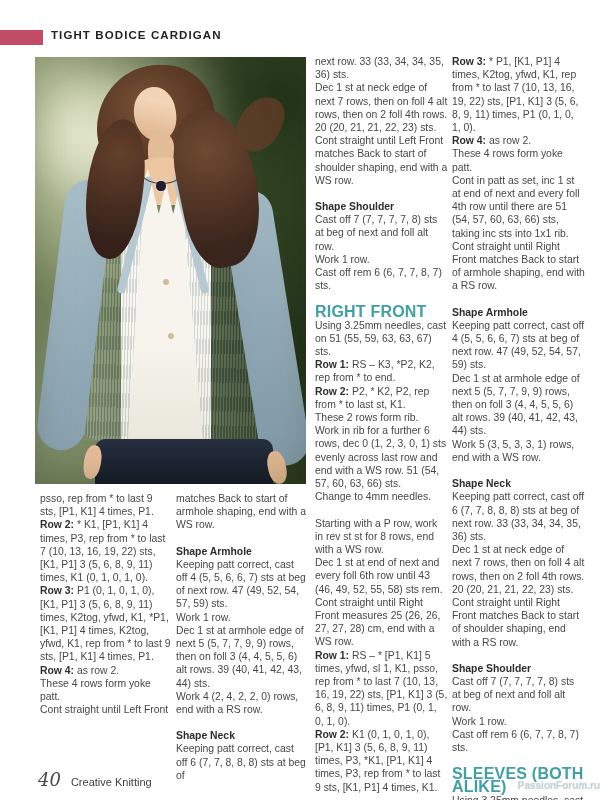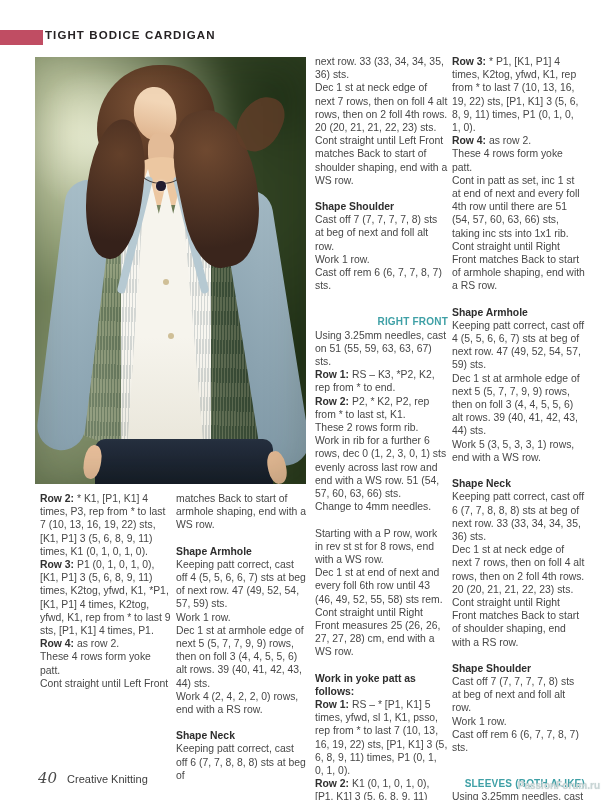--- a/index.html
+++ b/index.html
@@ -4,21 +4,21 @@
 <style>
   html,body{margin:0;padding:0;}
   body{
     width:609px;height:800px;position:relative;background:#ffffff;
     font-family:"Liberation Sans","DejaVu Sans",sans-serif;
     color:#434343;overflow:hidden;
   }
   
   .accent-block{position:absolute;left:0;top:30px;width:43px;height:15px;background:#c04d63;}
   .page-title{
-    position:absolute;left:45px;top:29px;font-size:11.5px;font-weight:bold;
+    position:absolute;left:51px;top:29px;font-size:11.5px;font-weight:bold;
     letter-spacing:1.1px;color:#262223;
   }
   
   .photo{position:absolute;left:35px;top:57px;width:271px;height:427px;overflow:hidden;background:#55673f;}
   .photo *{position:absolute;}
   .ph-bg{left:-15px;top:-15px;right:-15px;bottom:-15px;filter:blur(9px);
     background:
       radial-gradient(circle at 18% 20%, rgba(222,226,192,.95), rgba(222,226,192,0) 38%),
       radial-gradient(circle at 85% 12%, rgba(22,38,16,.85), rgba(22,38,16,0) 52%),
       radial-gradient(circle at 92% 68%, rgba(26,42,20,.8), rgba(26,42,20,0) 48%),
@@ -62,31 +62,31 @@
   .btn2{left:133px;top:276px;width:6px;height:6px;border-radius:50%;background:#cfbf97;}
   .jeans{left:60px;top:382px;width:178px;height:45px;border-radius:10px 10px 0 0;
     background:linear-gradient(180deg,#26303f,#151c28);}
   .hand-left{left:49px;top:388px;width:17px;height:34px;border-radius:45%;background:#e6bd99;transform:rotate(10deg);}
   .hand-right{left:233px;top:394px;width:18px;height:33px;border-radius:45%;background:#e2b893;transform:rotate(-12deg);}
   .vignette{left:0;top:0;right:0;bottom:0;box-shadow:inset 0 0 40px rgba(20,30,12,.25);}
   
   .col{position:absolute;font-size:10.4px;line-height:13.2px;color:#474747;}
   .col p{margin:0;}
   .col .b{font-weight:bold;color:#303030;}
-  .h-teal{font-weight:bold;color:#3fa0a6;margin-top:23px;font-size:10px;letter-spacing:.2px;text-align:right;}
+  .h-teal{font-weight:bold;color:#3fa0a6;margin-top:13px;font-size:16px;letter-spacing:.2px;}
   .h-bold{font-weight:bold;color:#2e2e2e;margin-top:13px;}
   .gap{height:13px;}
   .col > :first-child{margin-top:0;}
   #col1{left:40px;top:492px;width:131px;}
   #col2{left:176px;top:492px;width:131px;}
   #col3{left:315px;top:55px;width:133px;}
   #col4{left:452px;top:55px;width:133px;}
   
   .footer{position:absolute;left:38px;top:769px;display:flex;align-items:baseline;}
-  .page-num{font-family:"DejaVu Serif","Liberation Serif",serif;font-style:italic;font-size:15px;color:#4a4a4a;}
+  .page-num{font-family:"DejaVu Serif","Liberation Serif",serif;font-style:italic;font-size:18px;color:#4a4a4a;}
   .mag-name{margin-left:10px;font-size:11px;color:#3d3d3d;}
   .watermark{position:absolute;right:9px;top:780px;font-size:10px;font-weight:bold;
     color:rgba(200,212,212,.75);text-shadow:0 0 1px rgba(130,160,160,.5), 0 1px 0 #ffffff;}
 </style>
 </head>
 <body>
 
 <div class="accent-block"></div>
 <div class="page-title">TIGHT BODICE CARDIGAN</div>
 
@@ -111,20 +111,21 @@
   <div class="curl-left"></div>
   <div class="curl-right"></div>
   <div class="wisp"></div>
   <div class="jeans"></div>
   <div class="hand-left"></div>
   <div class="hand-right"></div>
   <div class="vignette"></div>
 </div>
 
 <div id="col1" class="col">
+    <p><span>psso, rep from * to last 9 sts, [P1, K1] 4 times, P1.</span></p>
     <p><span class="b">Row 2: </span><span>* K1, [P1, K1] 4 times, P3, rep from * to last 7 (10, 13, 16, 19, 22) sts, [K1, P1] 3 (5, 6, 8, 9, 11) times, K1 (0, 1, 0, 1, 0).</span></p>
     <p><span class="b">Row 3: </span><span>P1 (0, 1, 0, 1, 0), [K1, P1] 3 (5, 6, 8, 9, 11) times, K2tog, yfwd, K1, *P1, [K1, P1] 4 times, K2tog, yfwd, K1, rep from * to last 9 sts, [P1, K1] 4 times, P1.</span></p>
     <p><span class="b">Row 4: </span><span>as row 2.</span></p>
     <p><span>These 4 rows form yoke patt.</span></p>
     <p><span>Cont straight until Left Front</span></p>
   </div>
 <div id="col2" class="col">
     <p><span>matches Back to start of armhole shaping, end with a WS row.</span></p>
     <div class="h-bold">Shape Armhole</div>
     <p><span>Keeping patt correct, cast off 4 (5, 5, 6, 6, 7) sts at beg of next row. 47 (49, 52, 54, 57, 59) sts.</span></p>
@@ -146,21 +147,20 @@
     <p><span>Using 3.25mm needles, cast on 51 (55, 59, 63, 63, 67) sts.</span></p>
     <p><span class="b">Row 1: </span><span>RS – K3, *P2, K2, rep from * to end.</span></p>
     <p><span class="b">Row 2: </span><span>P2, * K2, P2, rep from * to last st, K1.</span></p>
     <p><span>These 2 rows form rib.</span></p>
     <p><span>Work in rib for a further 6 rows, dec 0 (1, 2, 3, 0, 1) sts evenly across last row and end with a WS row. 51 (54, 57, 60, 63, 66) sts.</span></p>
     <p><span>Change to 4mm needles.</span></p>
     <div class="gap"></div>
     <p><span>Starting with a P row, work in rev st st for 8 rows, end with a WS row.</span></p>
     <p><span>Dec 1 st at end of next and every foll 6th row until 43 (46, 49, 52, 55, 58) sts rem.</span></p>
     <p><span>Cont straight until Right Front measures 25 (26, 26, 27, 27, 28) cm, end with a WS row.</span></p>
-    <div class="h-bold">Work in yoke patt as follows:</div>
     <p><span class="b">Row 1: </span><span>RS – * [P1, K1] 5 times, yfwd, sl 1, K1, psso, rep from * to last 7 (10, 13, 16, 19, 22) sts, [P1, K1] 3 (5, 6, 8, 9, 11) times, P1 (0, 1, 0, 1, 0).</span></p>
     <p><span class="b">Row 2: </span><span>K1 (0, 1, 0, 1, 0), [P1, K1] 3 (5, 6, 8, 9, 11) times, P3, *K1, [P1, K1] 4 times, P3, rep from * to last 9 sts, [K1, P1] 4 times, K1.</span></p>
   </div>
 <div id="col4" class="col">
     <p><span class="b">Row 3: </span><span>* P1, [K1, P1] 4 times, K2tog, yfwd, K1, rep from * to last 7 (10, 13, 16, 19, 22) sts, [P1, K1] 3 (5, 6, 8, 9, 11) times, P1 (0, 1, 0, 1, 0).</span></p>
     <p><span class="b">Row 4: </span><span>as row 2.</span></p>
     <p><span>These 4 rows form yoke patt.</span></p>
     <p><span>Cont in patt as set, inc 1 st at end of next and every foll 4th row until there are 51 (54, 57, 60, 63, 66) sts, taking inc sts into 1x1 rib.</span></p>
     <p><span>Cont straight until Right Front matches Back to start of armhole shaping, end with a RS row.</span></p>
     <div class="h-bold">Shape Armhole</div>

